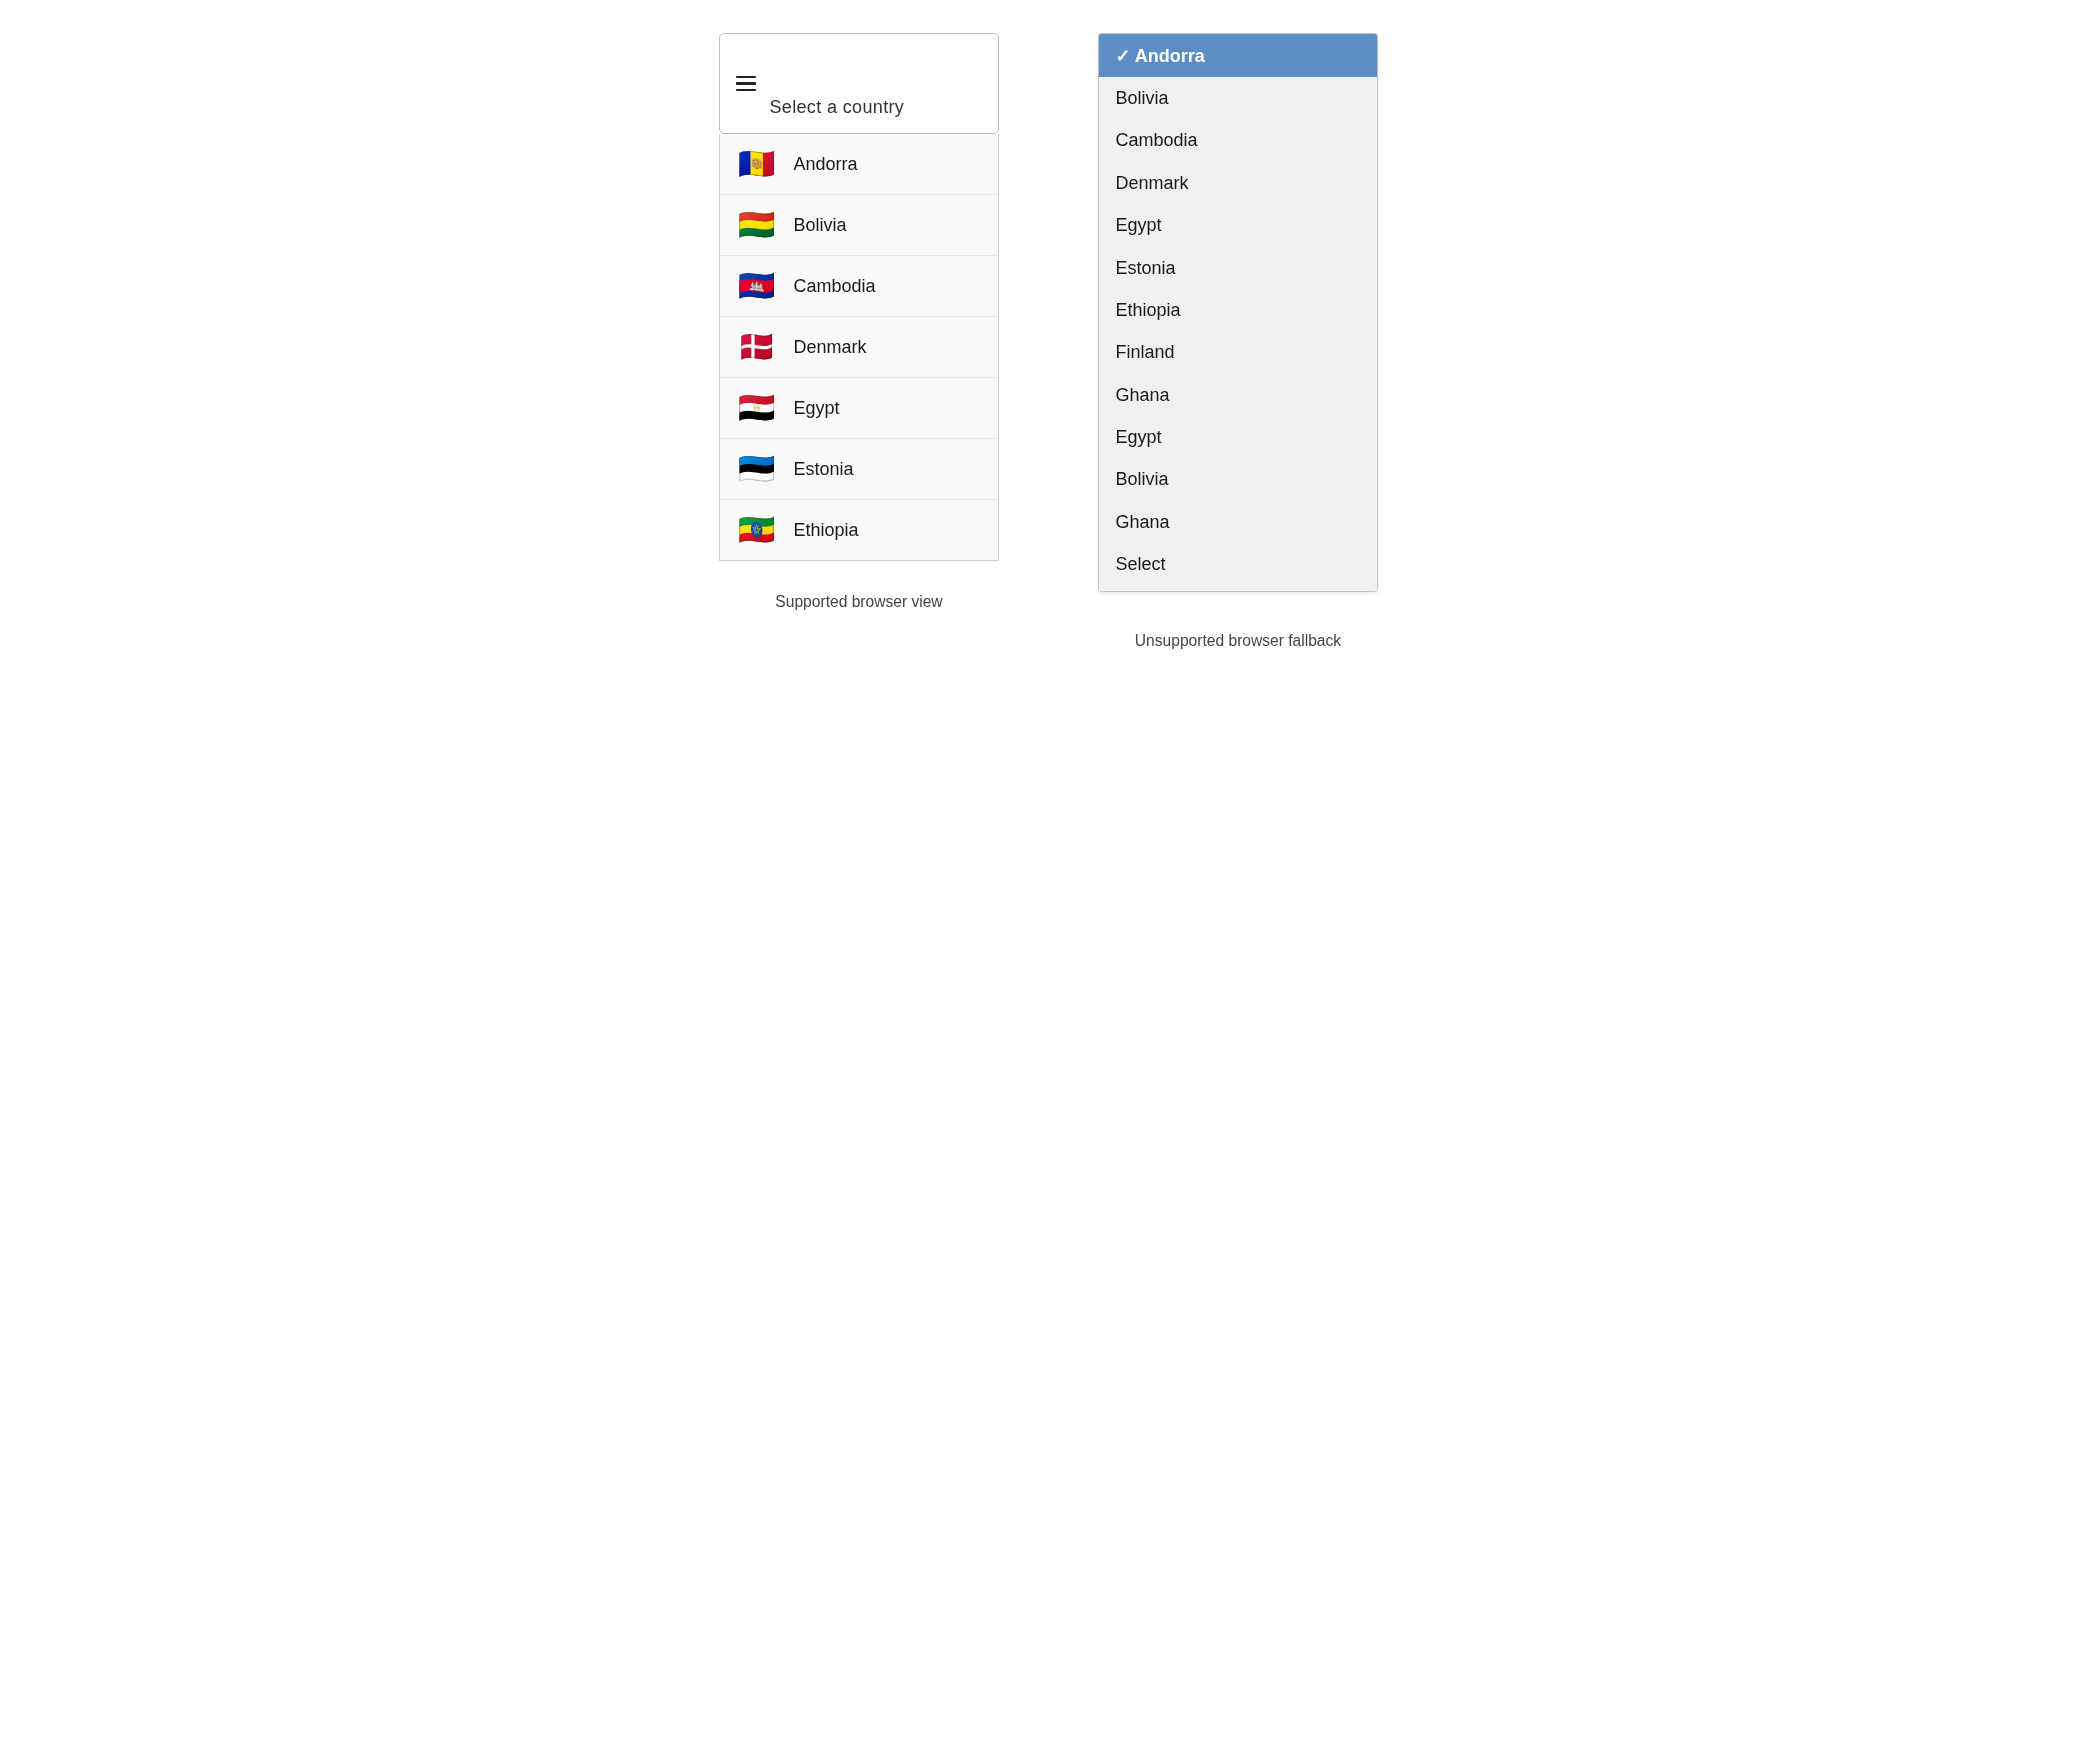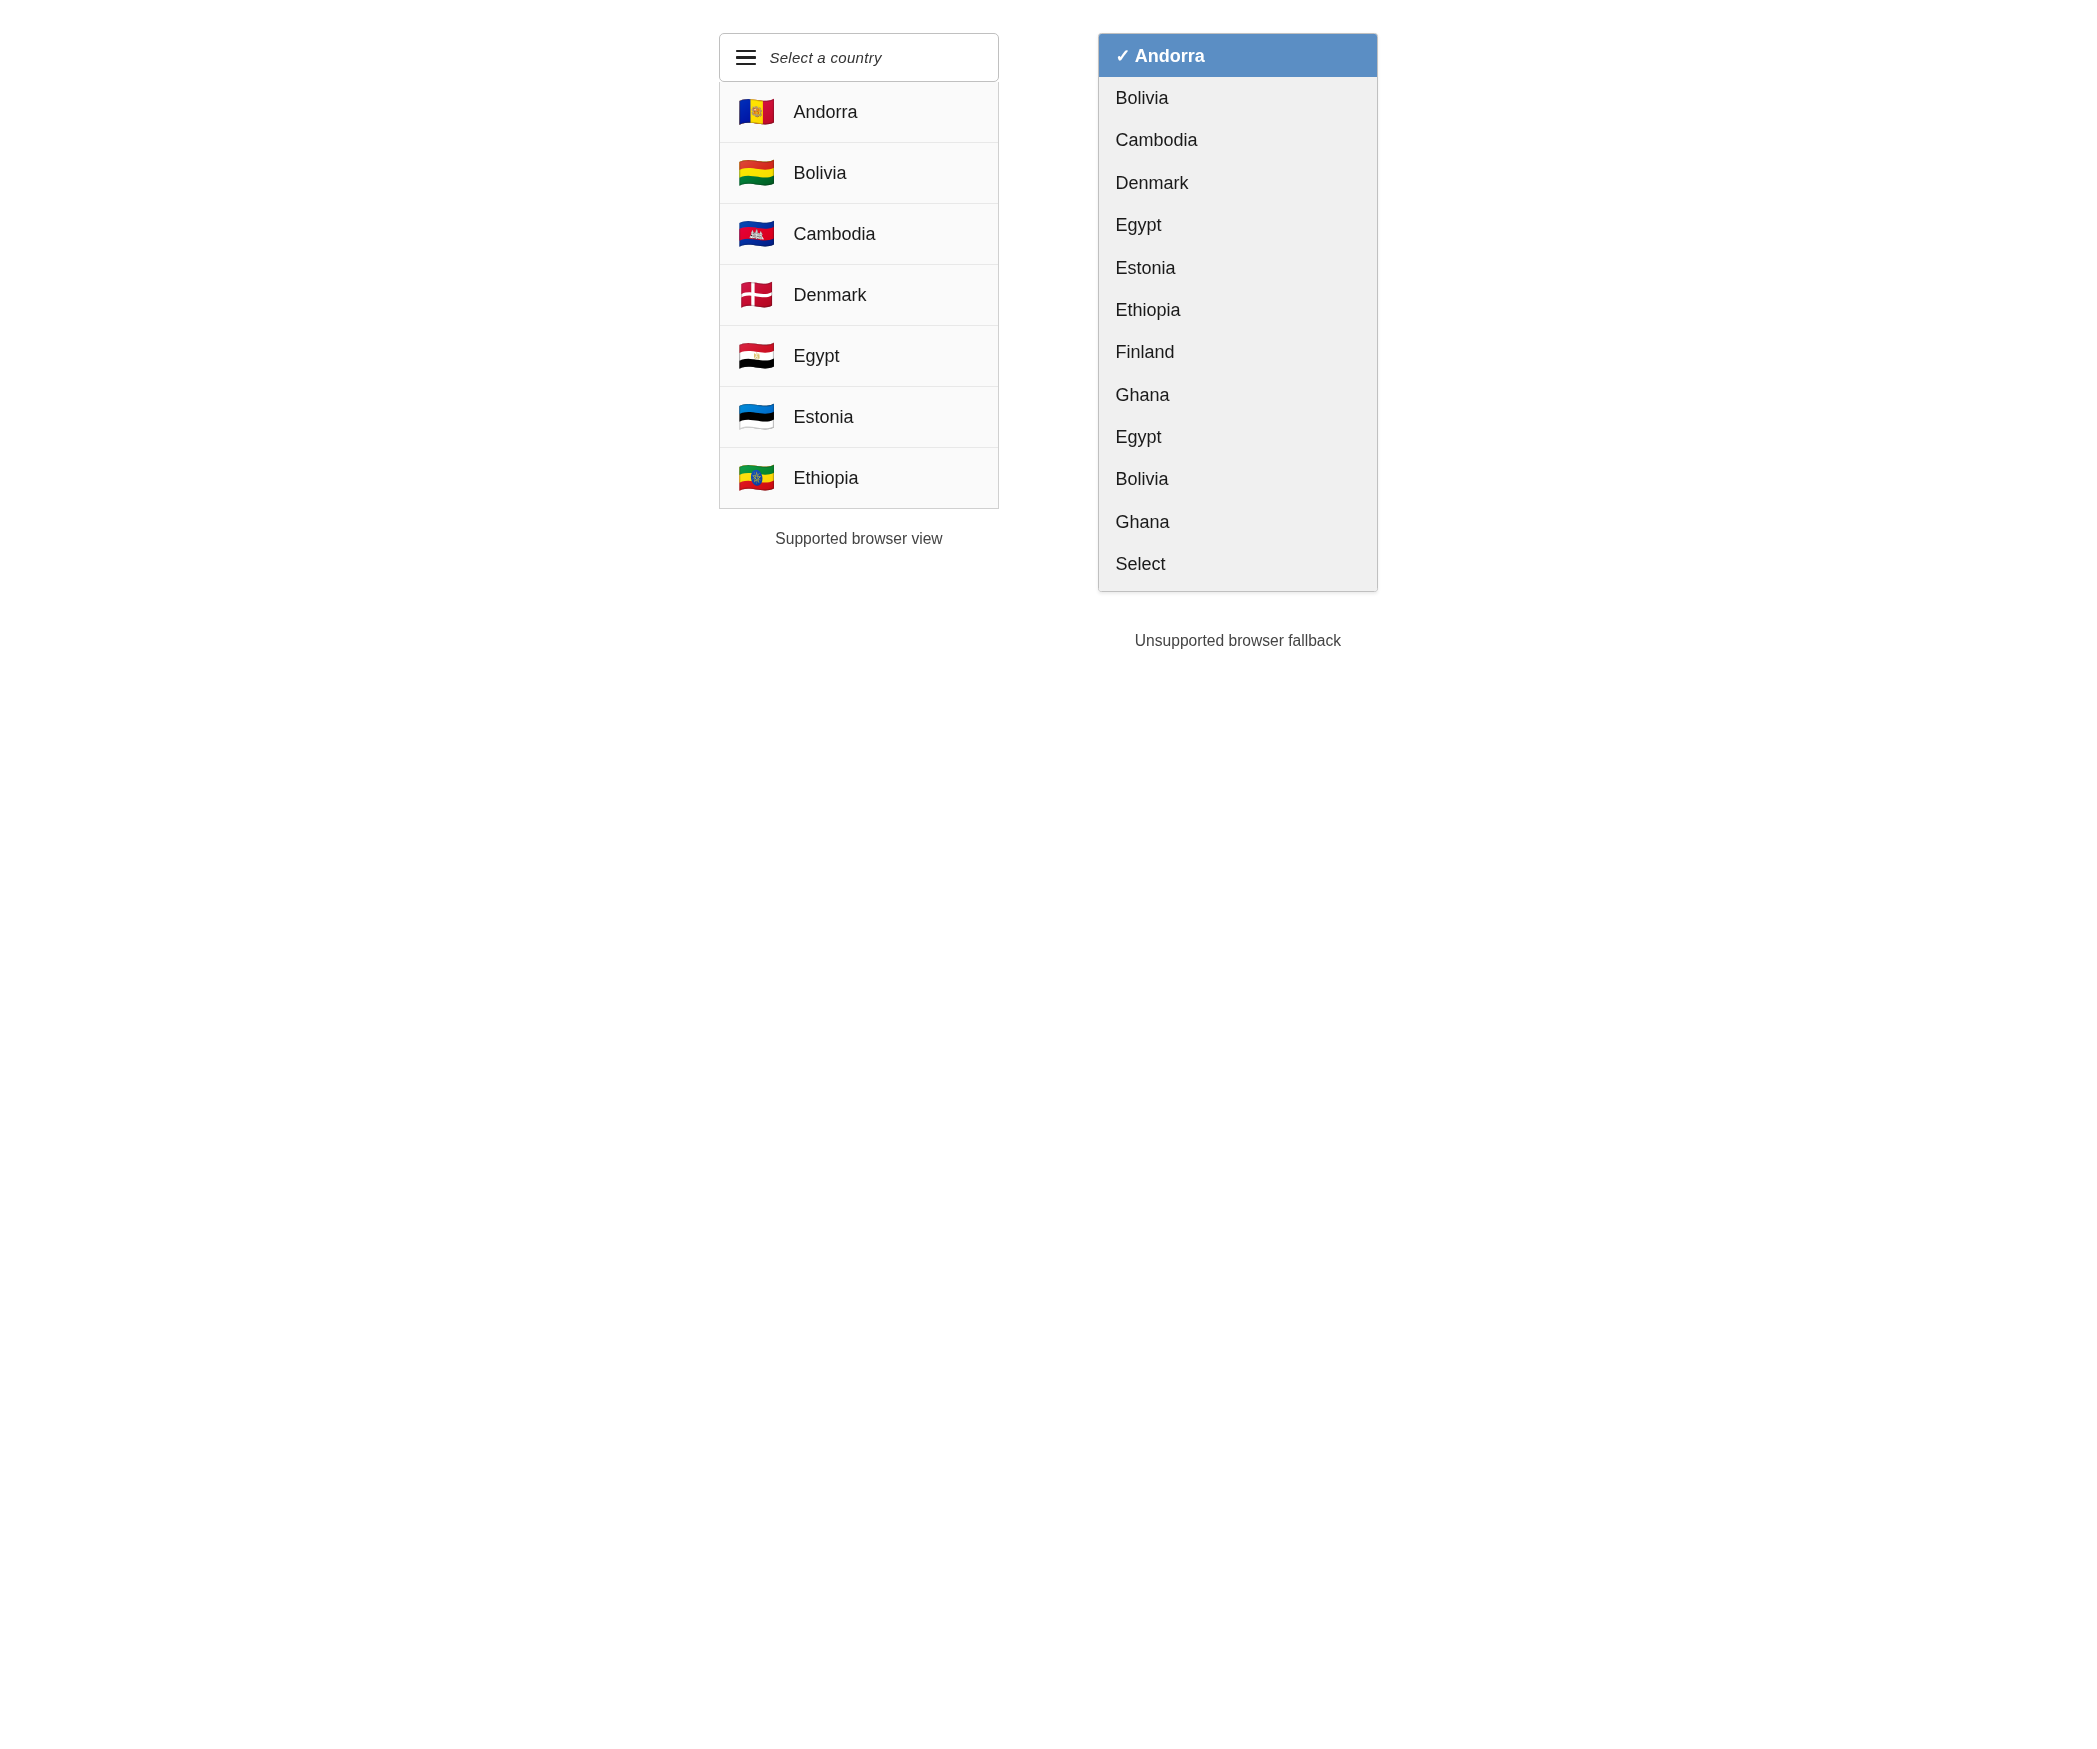--- a/index.html
+++ b/index.html
@@ -51,24 +51,24 @@
 
     .hamburger-icon span {
       display: block;
       width: 20px;
       height: 2.5px;
       background: #222;
       border-radius: 0.8px;
     }
 
     .trigger-label {
-      font-size: 15px;
-      font-style: italic;
+      font-size: 18px;
       color: #333;
       letter-spacing: 0.02em;
+      margin-top: 48px;
     }
 
     .custom-dropdown {
       width: 280px;
       border: 1.2px solid #d0d0d0;
       border-top: none;
       background: #fafafa;
       overflow: hidden;
     }
 
@@ -100,21 +100,21 @@
       width: 39px;
       text-align: center;
     }
 
     .country-name-left {
       font-size: 18px;
       color: #1a1a1a;
     }
 
     .panel-label {
-      margin-top: 21px;
+      margin-top: 32px;
       font-size: 15.6px;
       color: #444;
       text-align: center;
     }
 
     
     .right-panel {
       display: flex;
       flex-direction: column;
       align-items: center;

